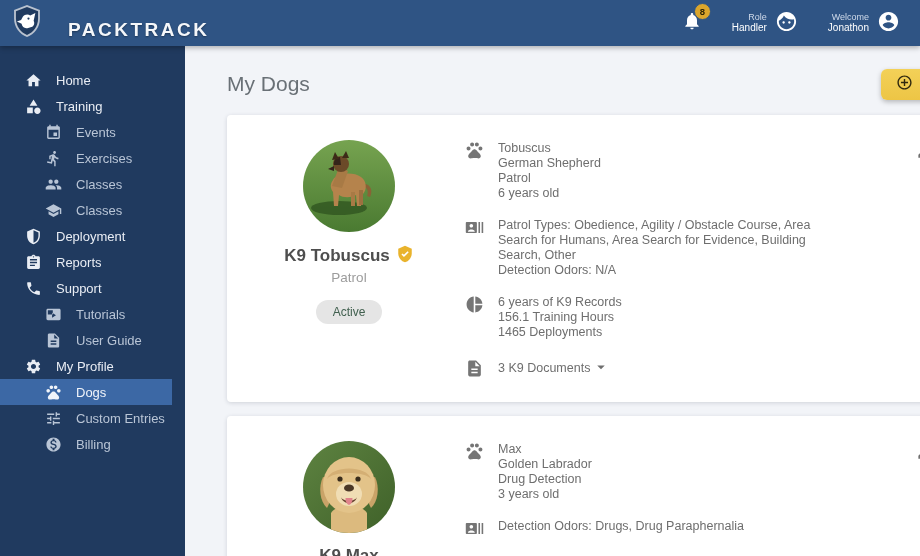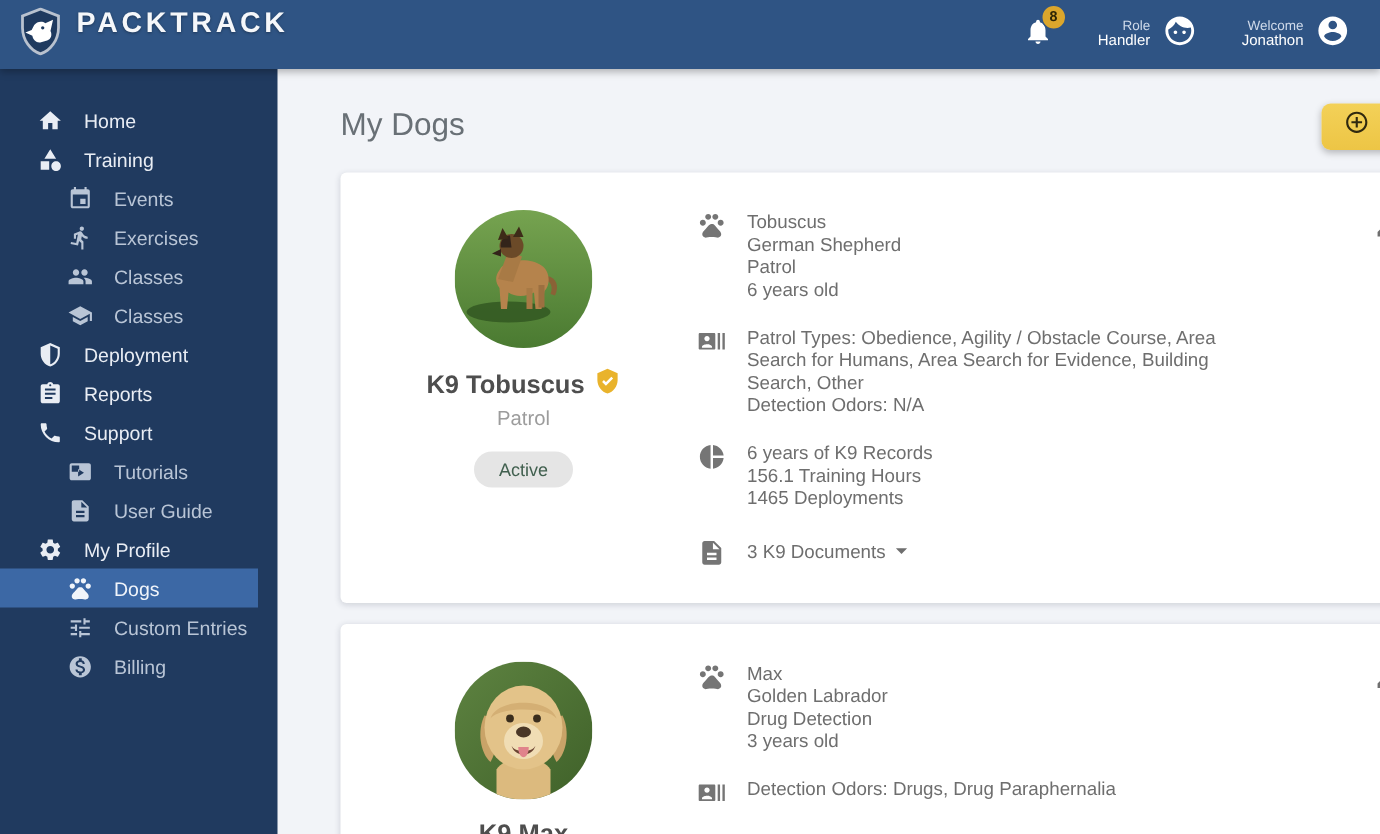--- a/index.html
+++ b/index.html
@@ -1,21 +1,21 @@
 <!DOCTYPE html>
 <html><head>
 <meta charset="utf-8">
 <style>
   * { box-sizing: border-box; margin: 0; padding: 0; }
   html,body { width:920px; height:556px; overflow:hidden; font-family:"Liberation Sans",sans-serif; background:#f2f4f8; }
 
   
   .topbar { position:absolute; top:0; left:0; width:920px; height:46px; background:#2f5484;
             display:flex; align-items:center; padding:0 20px 0 12px; box-shadow:0 2px 5px rgba(0,0,0,.28); z-index:20; }
-  .brand { display:flex; align-items:flex-start; gap:9px; }
+  .brand { display:flex; align-items:flex-end; gap:26px; }
   .brand-text { color:#f5f7fa; font-size:19px; font-weight:bold; letter-spacing:2.5px; text-shadow:0 1px 2px rgba(0,0,0,.35); }
   .top-right { margin-left:auto; display:flex; align-items:center; gap:30px; }
   .bell-wrap { position:relative; cursor:pointer; }
   .bell-wrap svg { fill:#fff; }
   .bell-badge { position:absolute; top:-8px; right:-9px; width:17px; height:17px; border-radius:50%;
                 background:#dba62c; color:#2e2405; font-size:9.5px; font-weight:bold;
                 display:flex; align-items:center; justify-content:center; border:1px solid #2f5484; }
   .user-block { display:flex; align-items:center; gap:8px; cursor:pointer; }
   .user-text { text-align:right; color:#fff; line-height:1.15; }
   .user-text .small { font-size:9px; color:#cfdaea; }

